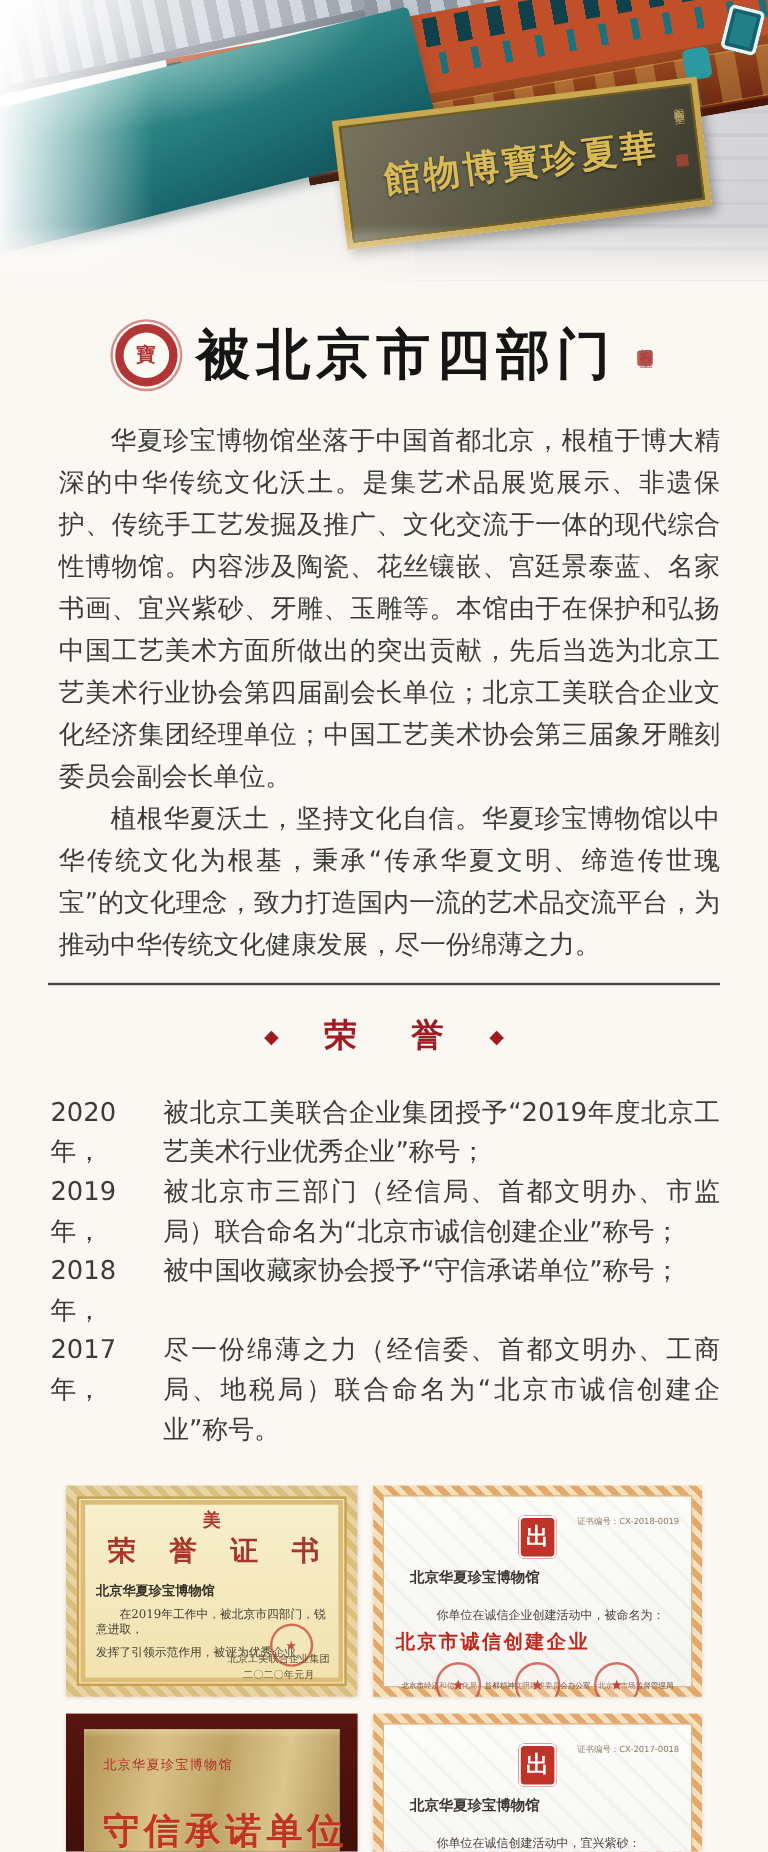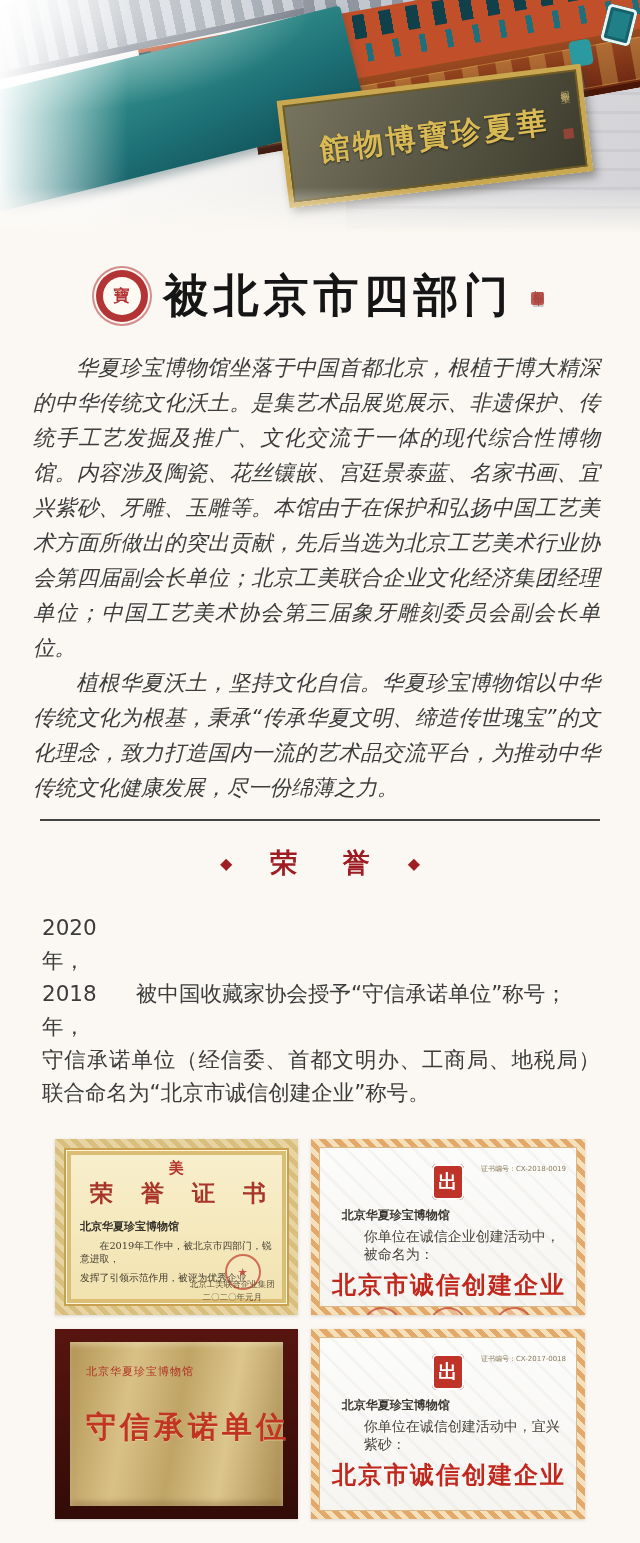--- a/index.html
+++ b/index.html
@@ -59,21 +59,21 @@
   .medallion-core { position:absolute; inset:0; display:flex; align-items:center; justify-content:center;
                font-size:16px; color:#b23434; font-weight:bold; font-family:"DejaVu Serif", serif; }
   .brand-title { font-family:"DejaVu Serif", serif; font-weight:bold; font-size:45px; letter-spacing:5px;
                color:#151515; white-space:nowrap; }
   .brand-sign { display:flex; flex-direction:column; align-items:center; gap:4px; margin-top:-6px; }
   .brand-sign-text { writing-mode:vertical-rl; font-size:11px; color:#4a4a4a; letter-spacing:2px;
                font-family:"DejaVu Serif", serif; }
   .brand-seal { width:13px; height:13px; background:#b5413a; border-radius:2px; opacity:.85; }
 
   
-  .intro { margin:6px 40px 0 33px;font-style:italic; }
+  .intro { margin:6px 40px 0 49px; }
   .intro p { font-size:21.5px; line-height:35px; text-align:justify; text-indent:2em; color:#3c3c3c; }
 
   .divider { border:none; border-top:2px solid #454545; margin:14px 40px 0 40px; }
 
   
   .honors-head { margin-top:24px; height:36px; display:flex; align-items:center; justify-content:center; gap:20px;
                  color:#9e1d23; }
   .hh-diamond { font-size:16px; }
   .hh-title { font-size:27px; font-weight:bold; letter-spacing:18px; text-indent:18px; white-space:nowrap; }
   .honors-list { margin:30px 40px 0 42px; }
@@ -111,22 +111,22 @@
                  repeating-linear-gradient(45deg,rgba(190,180,160,.10) 0 3px,rgba(0,0,0,0) 3px 16px),
                  linear-gradient(#fcfcfb,#f6f5f2);
               border:1px solid #d9b98a; position:relative; padding:6px 10px; }
   .cx-no { position:absolute; top:16px; right:10px; font-size:7px; color:#8a7a5a; letter-spacing:0; }
   .cx-emblem { width:32px; height:36px; margin:10px auto 0 auto; background:#c03328; border-radius:5px;
                display:flex; align-items:center; justify-content:center; color:#fff; font-weight:bold;
                font-size:19px; font-family:"DejaVu Serif", serif;
                box-shadow:inset 0 0 0 2px #fff, inset 0 0 0 4px #c03328; }
   .cx-recipient { margin:7px 0 0 12px; font-size:12px; font-weight:bold; color:#3a352f;
                font-family:"DejaVu Serif", serif; }
-  .cx-line { margin:4px 0 0 34px; font-size:14px; color:#4a443c; font-family:"DejaVu Serif", serif; }
-  .cx-award { margin-top:5px; text-align:right; color:#c0281e; font-weight:bold; font-size:24px;
+  .cx-line { margin:16px 0 0 34px; font-size:10px; color:#4a443c; font-family:"DejaVu Serif", serif; }
+  .cx-award { margin-top:5px; text-align:left; color:#c0281e; font-weight:bold; font-size:16px;
                letter-spacing:2px; white-space:nowrap; }
   .cx-bottom { position:relative; margin-top:6px; height:42px; }
   .cx-agencies { position:absolute; left:0; right:0; top:16px; text-align:center; font-size:6.3px;
                color:#7a4a3a; white-space:nowrap; overflow:hidden; }
   .cx-seals { position:absolute; left:0; right:0; top:0; display:flex; justify-content:center; gap:28px; }
   .seal { width:38px; height:38px; border-radius:50%; border:2px solid rgba(192,57,43,.7);
           display:flex; align-items:center; justify-content:center; color:rgba(192,57,43,.9);
           font-size:12px; background:rgba(255,245,240,.25); }
   .cx-date { position:absolute; right:18px; bottom:-2px; font-size:8px; color:#8a4a3a; }
 
@@ -179,27 +179,33 @@
 
 <div class="honors-head">
   <span class="hh-diamond">◆</span>
   <span class="hh-title">荣 誉</span>
   <span class="hh-diamond">◆</span>
 </div>
 
 <div class="honors-list">
   <div class="honor-item">
     <span class="hi-year">2020年，</span>
+    <span class="hi-text">被北京工美联合企业集团授予“2019年度北京工艺美术行业优秀企业”称号；</span>
+  </div>
+  <div class="honor-item">
+    <span class="hi-year">2019年，</span>
+    <span class="hi-text">被北京市三部门（经信局、首都文明办、市监局）联合命名为“北京市诚信创建企业”称号；</span>
   </div>
   <div class="honor-item">
     <span class="hi-year">2018年，</span>
     <span class="hi-text">被中国收藏家协会授予“守信承诺单位”称号；</span>
   </div>
   <div class="honor-item">
-    <span class="hi-text">守信承诺单位（经信委、首都文明办、工商局、地税局）联合命名为“北京市诚信创建企业”称号。</span>
+    <span class="hi-year">2017年，</span>
+    <span class="hi-text">尽一份绵薄之力（经信委、首都文明办、工商局、地税局）联合命名为“北京市诚信创建企业”称号。</span>
   </div>
 </div>
 
 <div class="certs">
 
   <div class="cell c-honor">
     <div class="c-honor-panel">
       <div class="gm-emblem">美</div>
       <div class="c-honor-title">荣 誉 证 书</div>
       <div class="c-honor-recipient">北京华夏珍宝博物馆</div>

